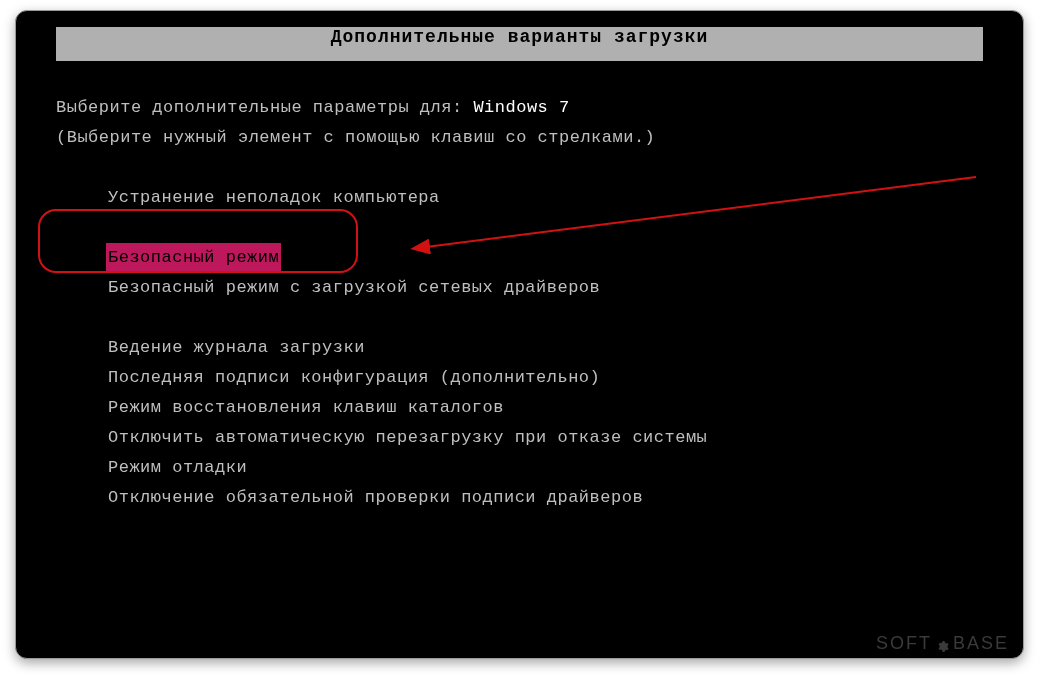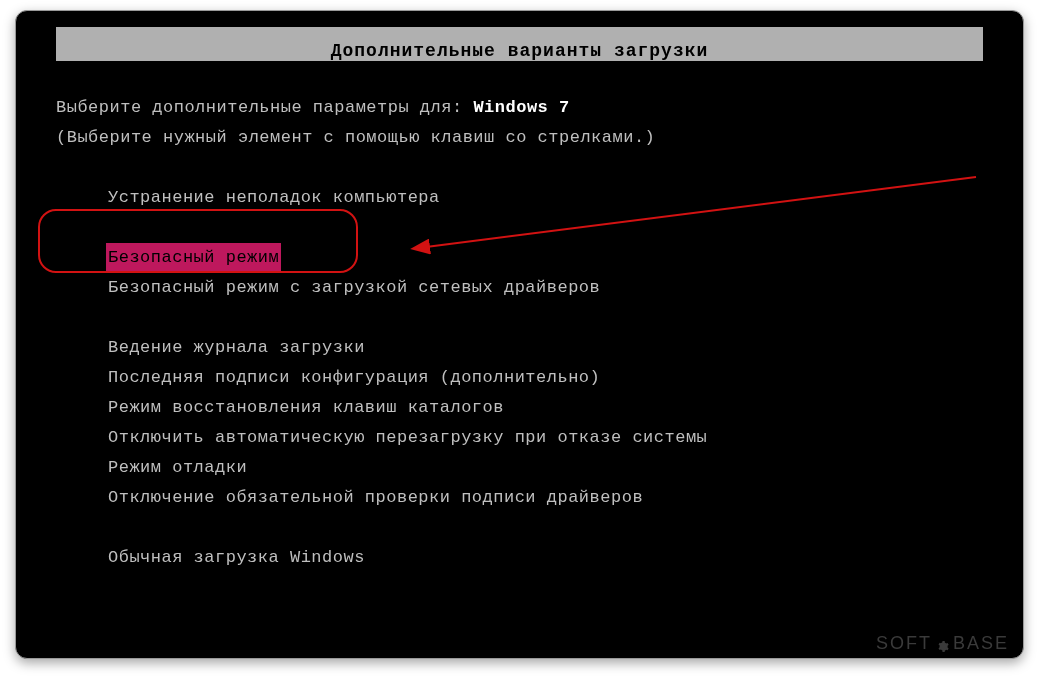--- a/index.html
+++ b/index.html
@@ -26,35 +26,35 @@
     top: 16px;
     left: 40px;
     right: 40px;
     height: 34px;
     background: #b0b0b0;
     color: #000;
     font-size: 18px;
     font-weight: bold;
     letter-spacing: 1px;
     display: flex;
-    align-items: flex-end;
+    align-items: flex-start;
     justify-content: center;
   }
   .content {
     position: absolute;
     top: 82px;
     left: 40px;
     right: 40px;
     color: #bfbfbf;
     font-size: 17px;
     line-height: 30px;
     letter-spacing: 0.5px;
   }
   .line { white-space: pre; }
-  .bright { color: #ffffff; font-weight: bold; }
+  .bright { color: #ffffff; font-weight: normal; }
   .indent { padding-left: 50px; }
   .spacer { height: 30px; }
   .menu-item {
     display: inline-block;
     padding: 0 2px;
     cursor: default;
   }
   .menu-item.selected {
     background: #be185d;
     color: #000;
@@ -124,21 +124,20 @@
 
     <div class="line indent"><span class="menu-item">Ведение журнала загрузки</span></div>
     <div class="line indent"><span class="menu-item">Последняя подписи конфигурация (дополнительно)</span></div>
     <div class="line indent"><span class="menu-item">Режим восстановления клавиш каталогов</span></div>
     <div class="line indent"><span class="menu-item">Отключить автоматическую перезагрузку при отказе системы</span></div>
     <div class="line indent"><span class="menu-item">Режим отладки</span></div>
     <div class="line indent"><span class="menu-item">Отключение обязательной проверки подписи драйверов</span></div>
 
     <div class="spacer"></div>
 
-    <div class="line indent"><span class="menu-item">Обычная загрузка Windows</span></div>
   </div>
 
   <div class="highlight-box"></div>
 
   <svg class="arrow-svg" viewBox="0 0 640 110">
     <defs>
       <marker id="arrowhead" markerWidth="10" markerHeight="8" refX="2" refY="4" orient="auto">
         <polygon points="0 0, 10 4, 0 8" fill="#d21212"></polygon>
       </marker>
     </defs>

